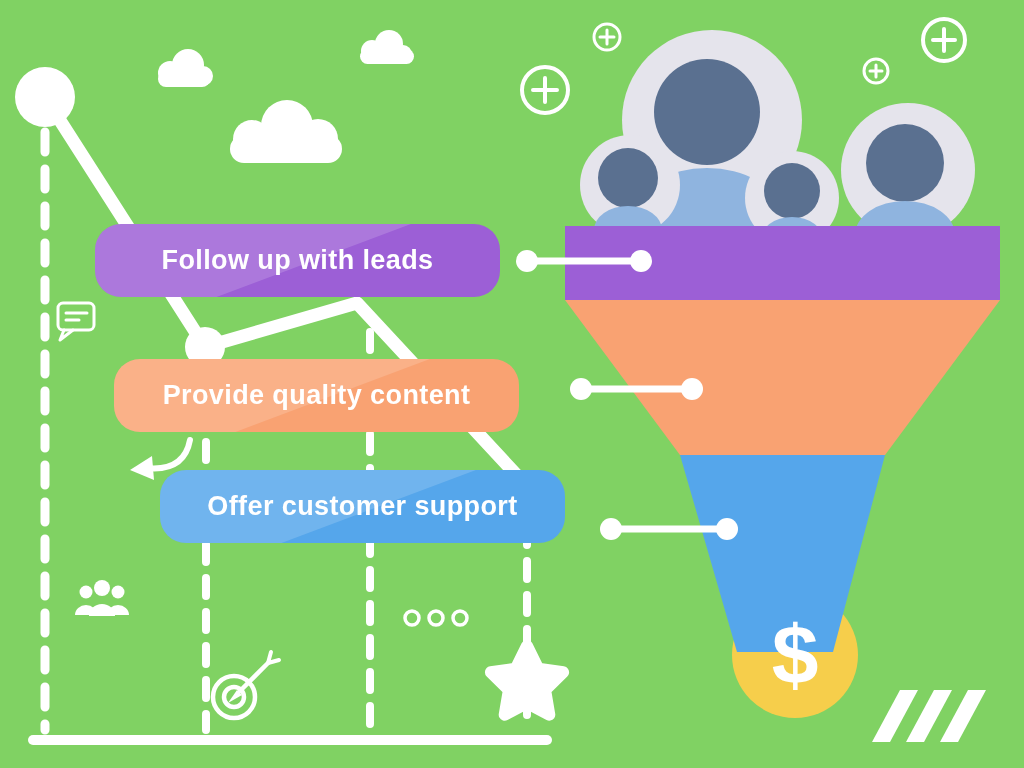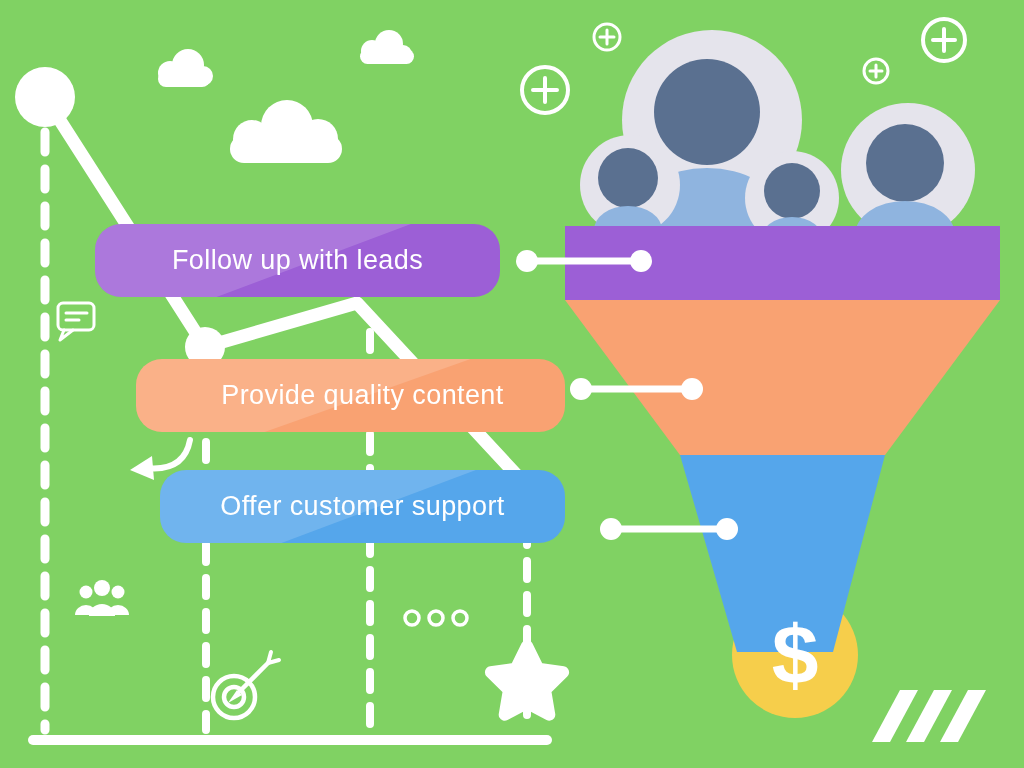--- a/index.html
+++ b/index.html
@@ -10,28 +10,28 @@
   }
   .layer{position:absolute;left:0;top:0;width:1024px;height:768px;}
   .z1{z-index:1}.z2{z-index:2}.z5{z-index:5}
 
   .banner{
     position:absolute;width:405px;height:73px;border-radius:26px;
     display:flex;align-items:center;justify-content:center;overflow:hidden;
     z-index:3;
   }
   .b1{left:95px;top:224px;background:var(--purple,#9C5FD6);}
-  .b2{left:136px;top:359px;background:var(--orange,#F9A272);padding-left:24px;}
+  .b2{left:114px;top:359px;background:var(--orange,#F9A272);}
   .b3{left:160px;top:470px;background:var(--blue,#55A6EB);}
   .sheen{
     position:absolute;inset:0;background:rgba(255,255,255,0.16);
     clip-path:polygon(0 0,78% 0,30% 100%,0 100%);
   }
   .banner-label{
-    position:relative;color:#fff;font-size:27px;font-weight:400;letter-spacing:.4px;
+    position:relative;color:#fff;font-size:27px;font-weight:700;letter-spacing:.4px;
   }
   .dollar{
     position:absolute;left:753px;top:613px;width:84px;z-index:4;
     text-align:center;color:#fff;font-size:84px;font-weight:bold;line-height:1;
   }
 </style>
 </head>
 <body>
 
 <div class="stage">

